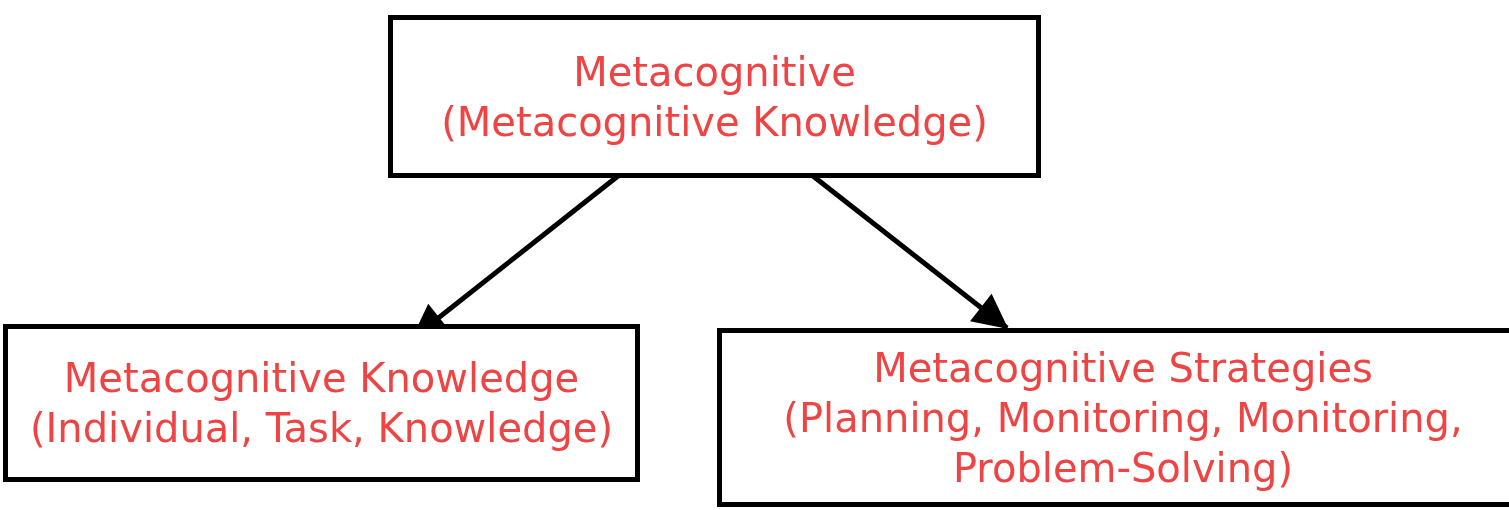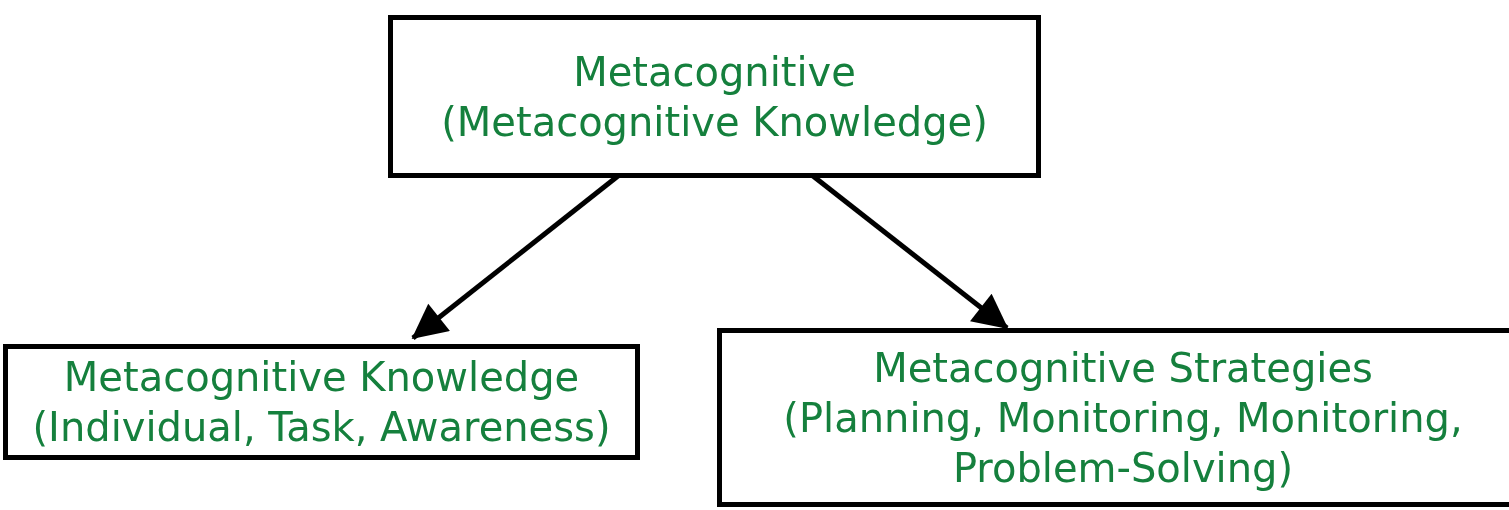--- a/index.html
+++ b/index.html
@@ -6,21 +6,21 @@
     margin: 0;
     padding: 0;
     background: #ffffff;
   }
   .canvas {
     position: relative;
     width: 1509px;
     height: 510px;
     background: #ffffff;
     font-family: "DejaVu Sans", "Liberation Sans", sans-serif;
-    color: #15803d;
+    color: #ef4444;
     overflow: hidden;
   }
   .node {
     position: absolute;
     box-sizing: border-box;
     border: 5px solid #000000;
     background: #ffffff;
     display: flex;
     flex-direction: column;
     align-items: center;
@@ -31,23 +31,23 @@
     white-space: nowrap;
   }
   .node-root {
     left: 388px;
     top: 15px;
     width: 653px;
     height: 163px;
   }
   .node-knowledge {
     left: 3px;
-    top: 344px;
+    top: 324px;
     width: 637px;
-    height: 116px;
+    height: 158px;
   }
   .node-strategies {
     left: 717px;
     top: 328px;
     width: 812px;
     height: 179px;
   }
   .edges-svg {
     position: absolute;
     left: 0;
@@ -71,21 +71,21 @@
     <line x1="813" y1="176" x2="1007" y2="328" stroke="#000000" stroke-width="5" marker-end="url(#arrowhead)"></line>
   </svg>
 
   <div class="node node-root">
     <span>Metacognitive</span>
     <span>(Metacognitive Knowledge)</span>
   </div>
 
   <div class="node node-knowledge">
     <span>Metacognitive Knowledge</span>
-    <span>(Individual, Task, Awareness)</span>
+    <span>(Individual, Task, Knowledge)</span>
   </div>
 
   <div class="node node-strategies">
     <span>Metacognitive Strategies</span>
     <span>(Planning, Monitoring, Monitoring,</span>
     <span>Problem-Solving)</span>
   </div>
 
 </div>
 

